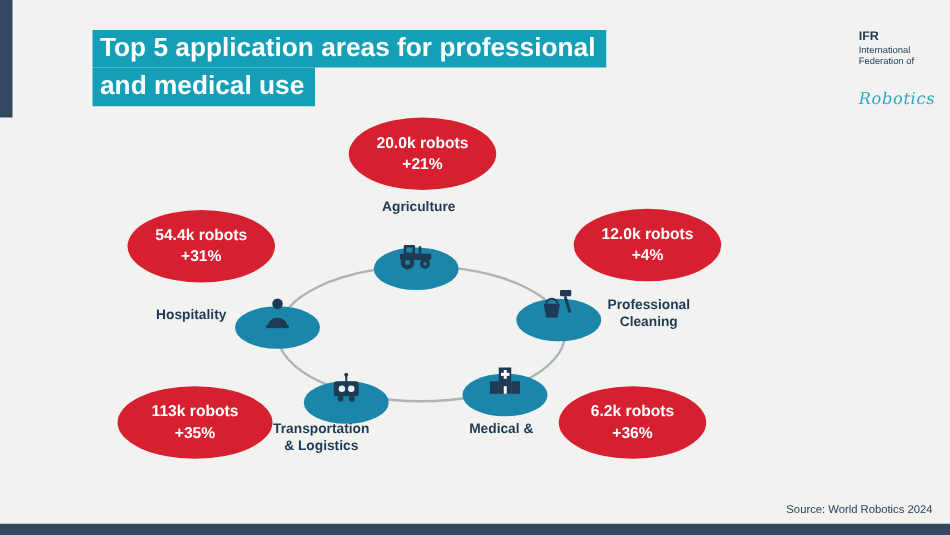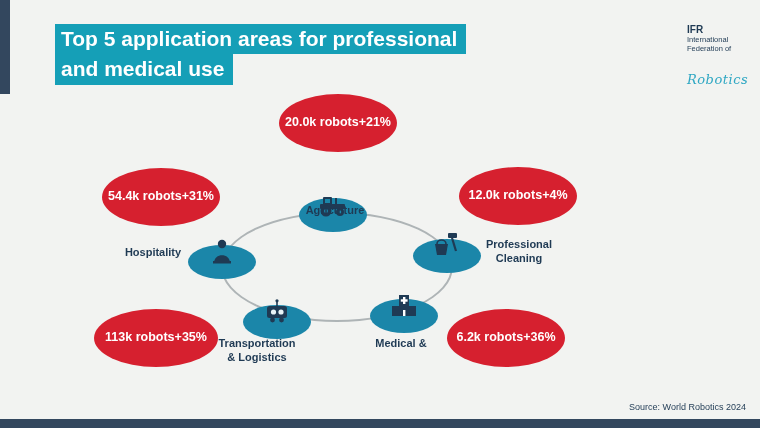--- a/index.html
+++ b/index.html
@@ -5,21 +5,21 @@
   * { box-sizing: border-box; margin: 0; padding: 0; }
   body { font-family: "Liberation Sans", sans-serif; background: #ddd; }
   .slide {
     position: relative; width: 760px; height: 428px;
     background: #f2f3f1; overflow: hidden;
   }
   .left-bar  { position: absolute; left: 0; top: 0; width: 10px; height: 94px; background: #33475e; }
   .bottom-bar{ position: absolute; left: 0; bottom: 0; width: 100%; height: 9px; background: #33475e; }
 
   
-  .title { position: absolute; left: 55px; top: 24px; }
+  .title { position: absolute; left: 74px; top: 24px; }
   .title-line {
     display: table; background: #159fb7; color: #ffffff;
     font-weight: bold; font-size: 21px; line-height: 1.3; padding: 1px 9px 2px 6px;
   }
 
   
   .logo { position: absolute; left: 687px; top: 24px; width: 70px; color: #1f3a54; }
   .logo-abbr { font-weight: bold; font-size: 10px; }
   .logo-line { font-size: 7.5px; font-weight: normal; line-height: 1.25; }
   .logo-script {
@@ -40,35 +40,35 @@
   .n-agriculture { left: 299px; top: 198px; }
   .n-hospitality { left: 188px; top: 245px; }
   .n-cleaning    { left: 413px; top: 239px; }
   .n-transport   { left: 243px; top: 305px; }
   .n-medical     { left: 370px; top: 299px; }
 
   
   .bubble {
     position: absolute; width: 118px; height: 58px; background: #d6202f;
     border-radius: 50%; color: #ffffff; font-weight: bold; font-size: 12.5px;
-    line-height: 1.4; display: flex; 
+    line-height: 1.4; display: flex; flex-direction: column;
     justify-content: center; align-items: center; text-align: center;
   }
   .b-agriculture { left: 279px; top: 94px; }
   .b-hospitality { left: 102px; top: 168px; }
   .b-cleaning    { left: 459px; top: 167px; }
   .b-transport   { left: 94px;  top: 309px; width: 124px; }
   .b-medical     { left: 447px; top: 309px; }
 
   
   .label {
     position: absolute; color: #1f3a54; font-weight: bold;
     font-size: 11px; line-height: 1.25; text-align: center;
   }
-  .l-agriculture { left: 283px; top: 160px; width: 104px; margin-top: 44px; }
+  .l-agriculture { left: 283px; top: 160px; width: 104px; }
   .l-hospitality { left: 109px;  top: 246px; width: 88px; }
   .l-cleaning    { left: 473px; top: 238px; width: 92px; }
   .l-transport   { left: 204px; top: 337px; width: 106px; }
   .l-medical     { left: 351px; top: 337px; width: 100px; }
 
   
   .source {
     position: absolute; right: 14px; bottom: 16px;
     font-size: 9px; color: #1f3a54;
   }

